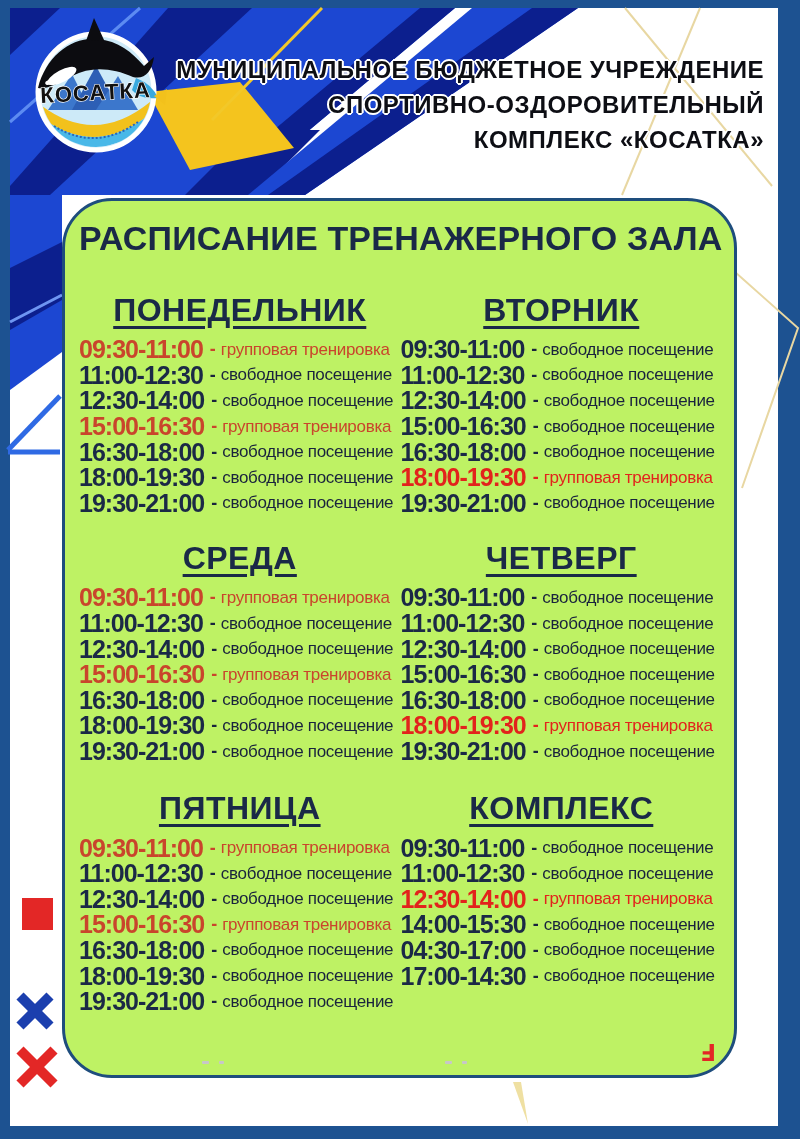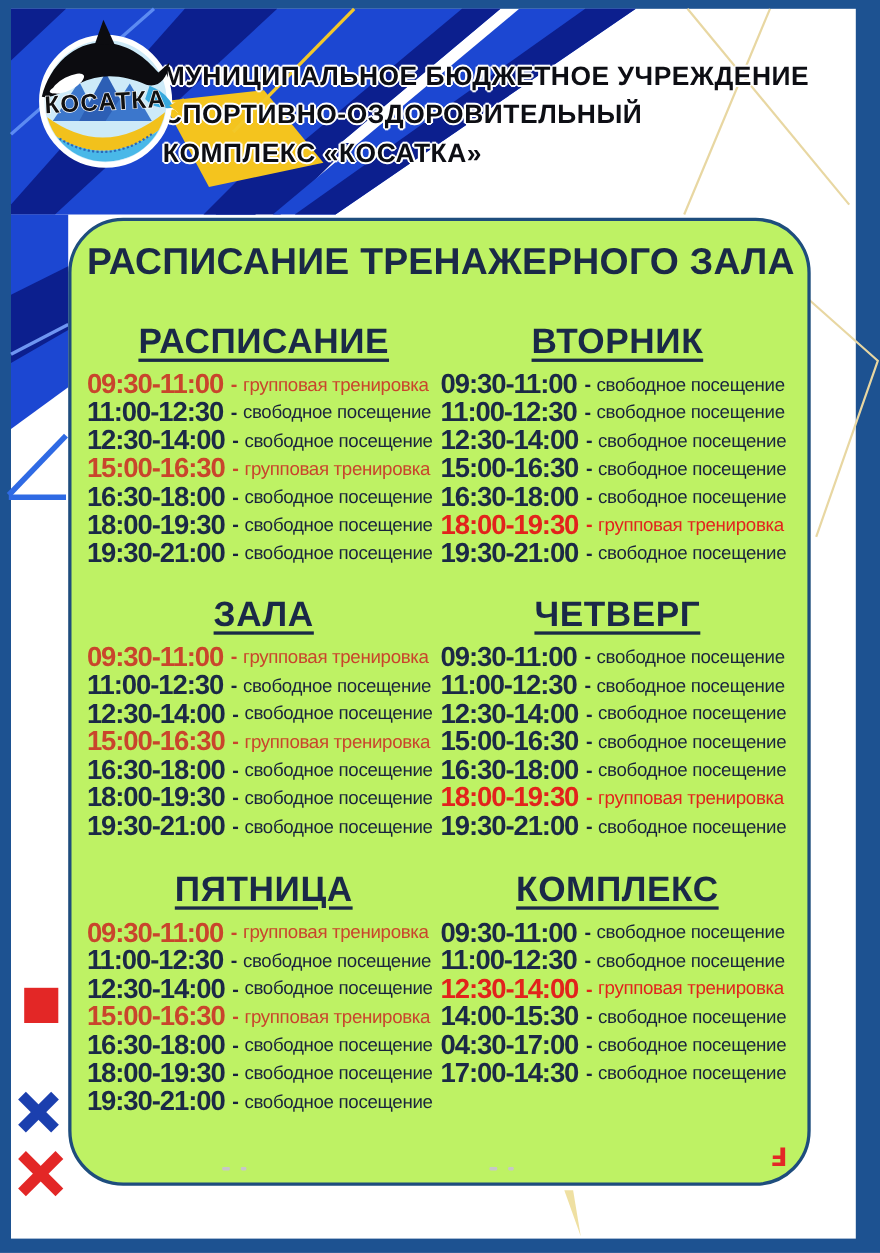--- a/index.html
+++ b/index.html
@@ -3,21 +3,21 @@
 <meta charset="utf-8">
 <style>
   html,body{margin:0;padding:0;background:#333;}
   .poster{
     position:relative;width:800px;height:1139px;overflow:hidden;background:#fff;
     font-family:"Liberation Sans","DejaVu Sans",sans-serif;
     margin:0 auto;
   }
   .bg{position:absolute;left:0;top:0;z-index:0;}
   .logo{position:absolute;left:20px;top:10px;z-index:3;}
-  .org-text{position:absolute;left:148px;top:52px;width:632px;text-align:left;z-index:2;}
+  .org-text{position:absolute;left:132px;top:52px;width:632px;text-align:right;z-index:2;}
   .org-line{
     font-size:24px;font-weight:800;line-height:35px;letter-spacing:.5px;
     color:#0d0e14;white-space:nowrap;
     text-shadow:-2px 0 0 #fff,2px 0 0 #fff,0 -2px 0 #fff,0 2px 0 #fff,
                 -1px -1px 0 #fff,1px 1px 0 #fff,-1px 1px 0 #fff,1px -1px 0 #fff;
   }
   .card{
     position:absolute;left:62px;top:198px;width:675px;height:880px;z-index:1;
     background:#bef264;border:3px solid var(--card-border-navy,#1e4d7d);
     border-radius:50px;box-sizing:border-box;padding:12px 12px 0 14px;
@@ -138,21 +138,21 @@
     <div class="org-line">МУНИЦИПАЛЬНОЕ БЮДЖЕТНОЕ УЧРЕЖДЕНИЕ</div>
     <div class="org-line">СПОРТИВНО-ОЗДОРОВИТЕЛЬНЫЙ</div>
     <div class="org-line">КОМПЛЕКС «КОСАТКА»</div>
   </div>
 
   <div class="card">
     <div class="card-title">РАСПИСАНИЕ ТРЕНАЖЕРНОГО ЗАЛА</div>
 
     <div class="week-row w1">
       <section class="day">
-        <h2 class="day-name">РАСПИСАНИЕ</h2>
+        <h2 class="day-name">ПОНЕДЕЛЬНИК</h2>
         <div class="day-rows">
             <div class="slot red-soft">
               <span class="slot-time">09:30-11:00</span>
               <span class="slot-sep">-</span>
               <span class="slot-activity">групповая тренировка</span>
             </div>
             <div class="slot">
               <span class="slot-time">11:00-12:30</span>
               <span class="slot-sep">-</span>
               <span class="slot-activity">свободное посещение</span>
@@ -221,21 +221,21 @@
               <span class="slot-time">19:30-21:00</span>
               <span class="slot-sep">-</span>
               <span class="slot-activity">свободное посещение</span>
             </div>
           </div>
       </section>
     </div>
 
     <div class="week-row w2">
       <section class="day">
-        <h2 class="day-name">ЗАЛА</h2>
+        <h2 class="day-name">СРЕДА</h2>
         <div class="day-rows">
             <div class="slot red-soft">
               <span class="slot-time">09:30-11:00</span>
               <span class="slot-sep">-</span>
               <span class="slot-activity">групповая тренировка</span>
             </div>
             <div class="slot">
               <span class="slot-time">11:00-12:30</span>
               <span class="slot-sep">-</span>
               <span class="slot-activity">свободное посещение</span>

